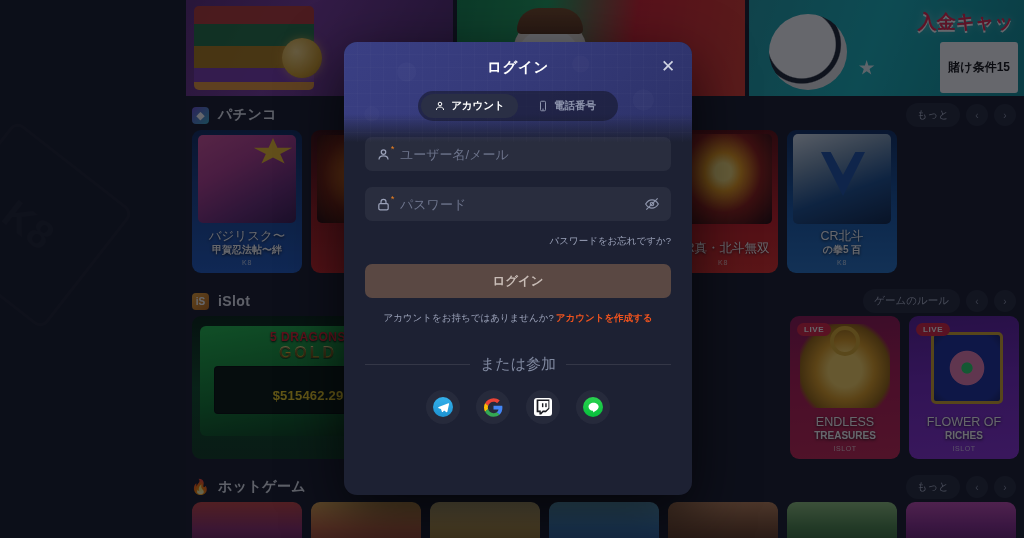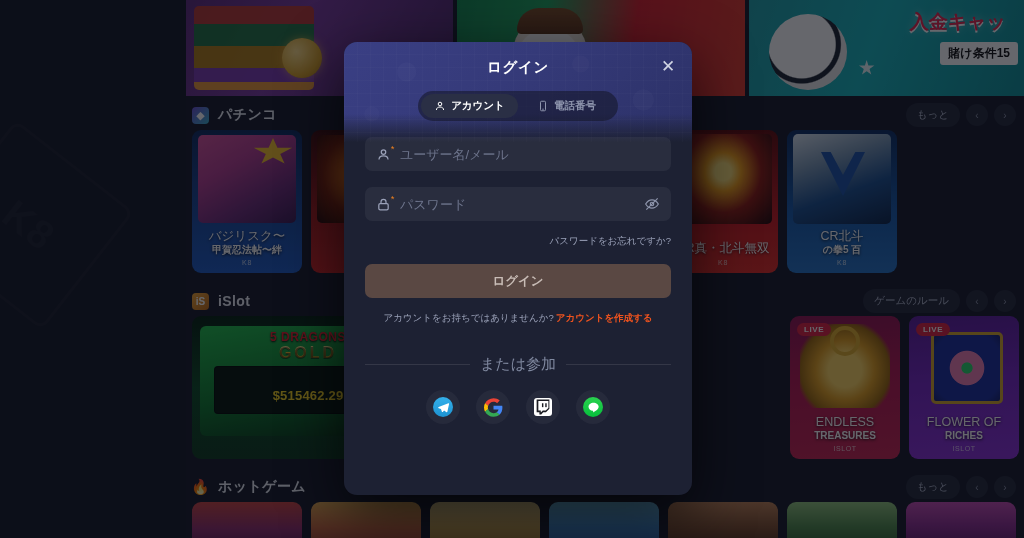--- a/index.html
+++ b/index.html
@@ -66,29 +66,29 @@
     content:''; position:absolute; left:60px; top:8px; width:66px; height:26px;
     border-radius: 30px 30px 6px 6px; background: linear-gradient(180deg,#7b4a22,#5d3317);
   }
   .promo-c::before {
     content:''; position:absolute; left:20px; top:14px; width:78px; height:76px;
     border-radius: 50%;
     background: radial-gradient(circle at 42% 40%, #ffffff 0 52%, #1c2430 54% 60%, #ffffff 62%);
     box-shadow: inset -6px -6px 0 rgba(0,0,0,.08);
   }
   .promo-text {
-    position:absolute; right: 18px; top: 10px; 
+    position:absolute; right: 10px; top: 10px; 
     color:#e8224a; font-weight:bold; font-size:19px; line-height:1.25;
     text-shadow: 0 2px 0 #fff, 0 0 8px rgba(255,255,255,.5);
     white-space: nowrap;
   }
   .promo-sub {
     position:absolute; right: 6px; top: 42px;
     background:#fff; color:#111; font-weight:bold; font-size:12px;
-    padding:3px 8px; border-radius:3px; white-space: nowrap;
+    padding:17px 8px; border-radius:3px; white-space: nowrap;
   }
   .promo-star {
     position:absolute; width:16px; height:16px; background:#fff; opacity:.9;
     clip-path: polygon(50% 0%, 61% 35%, 98% 35%, 68% 57%, 79% 91%, 50% 70%, 21% 91%, 32% 57%, 2% 35%, 39% 35%);
   }
 
   
   .section { position: absolute; left: 0; width: 838px; }
   .sec-head {
     display:flex; align-items:center; height: 30px; padding-left: 6px;

